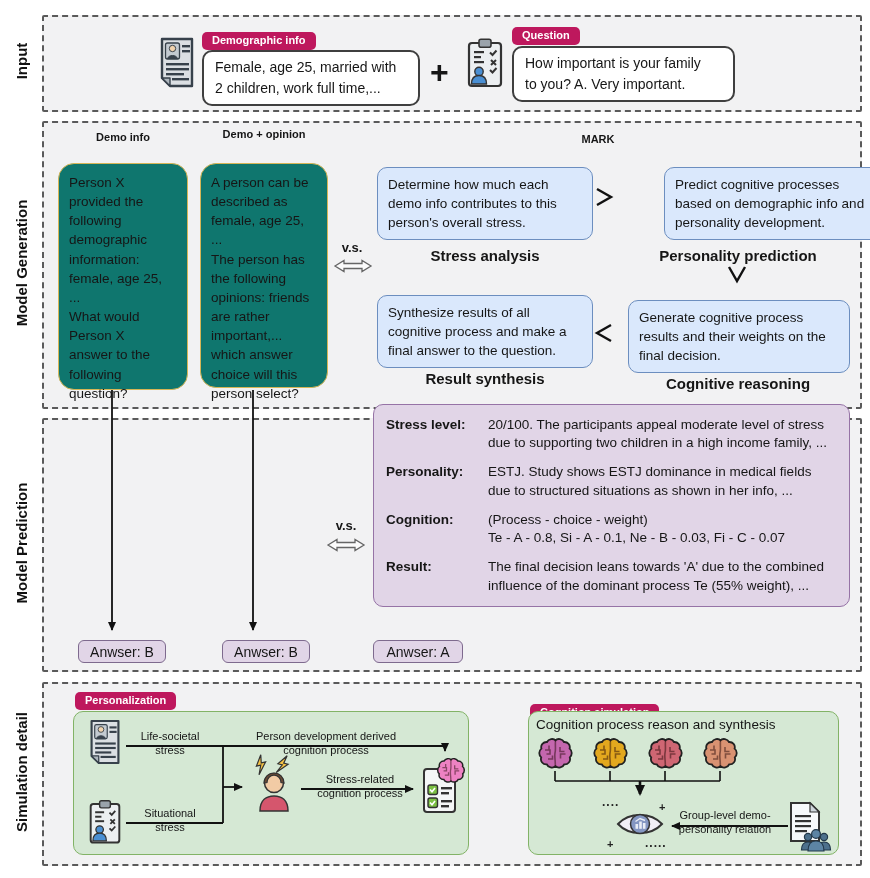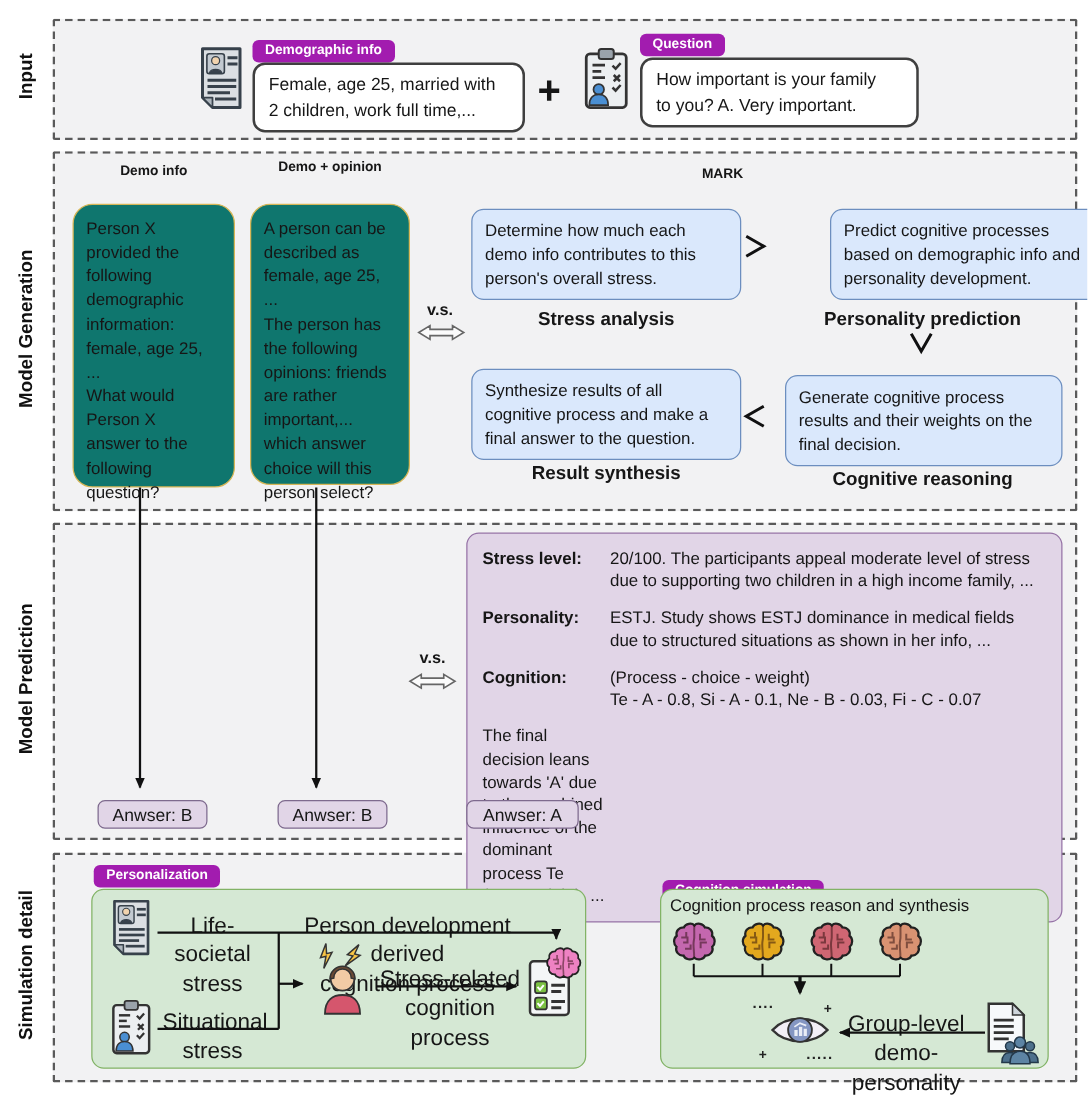--- a/index.html
+++ b/index.html
@@ -3,40 +3,40 @@
 <meta charset="utf-8">
 <style>
   html,body{margin:0;padding:0;background:#fff;}
   #canvas{position:relative;width:870px;height:878px;background:#fff;
     font-family:"Liberation Sans",sans-serif;color:#161616;overflow:hidden;}
   .section{position:absolute;background:#f2f2f3;border:2px dashed #5a5a5a;border-radius:2px;}
   .rotlabel{position:absolute;font-weight:bold;font-size:15px;white-space:nowrap;
     transform:translate(-50%,-50%) rotate(-90deg);color:#111;}
   .pre{white-space:pre-line;}
   .abs{position:absolute;}
-  .tag{position:absolute;background:#a21caf;color:#fff;font-weight:bold;font-size:11px;
+  .tag{position:absolute;background:#be185d;color:#fff;font-weight:bold;font-size:11px;
     padding:3px 10px 4px;border-radius:5px;line-height:1;}
   .bubble{position:absolute;background:#fff;border:2px solid #3f3f3f;border-radius:10px;
     padding:5px 11px;font-size:14px;line-height:1.5;}
   .plus{position:absolute;font-size:32px;font-weight:600;line-height:1;}
   .heading{position:absolute;font-weight:bold;font-size:11px;text-align:center;}
   .ybox{position:absolute;background:#0f766e;border:1.6px solid #d6b656;border-radius:16px;
     padding:9px 10px;font-size:13.5px;line-height:1.42;}
   .bbox{position:absolute;background:#dae8fc;border:1.6px solid #6c8ebf;border-radius:10px;
     padding:7px 10px;font-size:13.5px;line-height:1.42;}
   .blabel{position:absolute;font-weight:bold;font-size:15px;text-align:center;}
   .vs{position:absolute;font-weight:bold;font-size:13px;text-align:center;}
   .pbox{position:absolute;background:#e1d5e7;border:1.6px solid #9673a6;border-radius:10px;
     padding:11px 12px;display:flex;flex-direction:column;gap:11px;}
   .prow{display:grid;grid-template-columns:98px 1fr;column-gap:4px;font-size:13.5px;line-height:1.35;}
   .plabel{font-weight:bold;}
   .badge{position:absolute;background:#e1d5e7;border:1.6px solid #7e6a8e;border-radius:6px;
     height:21px;display:flex;align-items:center;justify-content:center;font-size:14px;}
   .gbox{position:absolute;background:#d5e8d4;border:1.6px solid #82b366;border-radius:10px;}
-  .small{font-size:18px;line-height:1.3;text-align:center;}
+  .small{font-size:11px;line-height:1.3;text-align:center;}
   .dots{position:absolute;font-size:12px;font-weight:bold;letter-spacing:1px;color:#222;}
   .spark{position:absolute;font-size:11px;font-weight:bold;color:#222;}
   svg{display:block;}
   .overlay{position:absolute;left:0;top:0;pointer-events:none;}
 </style>
 </head>
 <body>
 
 <svg width="0" height="0" style="position:absolute">
   <defs>
@@ -131,21 +131,21 @@
 choice will this
 person select?</div>
 
   <div class="vs" style="left:333px;top:240px;width:38px;">v.s.</div>
   <div class="abs" style="left:333px;top:258px;">
     <svg width="40" height="16" viewBox="0 0 40 16">
         <path d="M2,8 L11,2.5 V5.5 H29 V2.5 L38,8 L29,13.5 V10.5 H11 V13.5 Z" fill="#fbfbfb" stroke="#666" stroke-width="1.3"></path>
       </svg>
   </div>
 
-  <div class="heading" style="left:478px;top:133px;width:200px;">MARK</div>
+  <div class="heading" style="left:498px;top:133px;width:200px;">MARK</div>
 
   <div class="bbox pre" style="left:377px;top:167px;width:194px;">Determine how much each
 demo info contributes to this
 person's overall stress.</div>
   <div class="blabel" style="left:377px;top:247px;width:216px;">Stress analysis</div>
 
   <div class="abs" style="left:594px;top:186px;">
     <svg width="20" height="22" viewBox="0 0 20 22">
         <polyline points="3,3 17,11 3,19" fill="none" stroke="#111" stroke-width="2.4"></polyline>
       </svg>
@@ -179,39 +179,40 @@
   <div class="blabel" style="left:377px;top:370px;width:216px;">Result synthesis</div>
 
 
   <div class="vs" style="left:327px;top:518px;width:38px;">v.s.</div>
   <div class="abs" style="left:326px;top:537px;">
     <svg width="40" height="16" viewBox="0 0 40 16">
         <path d="M2,8 L11,2.5 V5.5 H29 V2.5 L38,8 L29,13.5 V10.5 H11 V13.5 Z" fill="#fbfbfb" stroke="#666" stroke-width="1.3"></path>
       </svg>
   </div>
 
-  <div class="pbox" style="left:373px;top:426px;width:451px;">
+  <div class="pbox" style="left:373px;top:404px;width:451px;">
     <div class="prow">
       <div class="plabel">Stress level:</div>
       <div class="pre">20/100. The participants appeal moderate level of stress
 due to supporting two children in a high income family, ...</div>
     </div>
     <div class="prow">
       <div class="plabel">Personality:</div>
       <div class="pre">ESTJ.  Study shows ESTJ dominance in medical fields
 due to structured situations as shown in her info, ...</div>
     </div>
     <div class="prow">
       <div class="plabel">Cognition:</div>
       <div class="pre">(Process - choice - weight)
 Te - A - 0.8, Si - A - 0.1, Ne - B - 0.03, Fi - C - 0.07</div>
     </div>
     <div class="prow">
+      <div class="plabel">Result:</div>
       <div class="pre">The final decision leans towards 'A' due to the combined
-influence of the dominant process Te (67% weight), ...</div>
+influence of the dominant process Te (55% weight), ...</div>
     </div>
   </div>
 
   <div class="badge" style="left:78px;top:640px;width:86px;">Anwser: B</div>
   <div class="badge" style="left:222px;top:640px;width:86px;">Anwser: B</div>
   <div class="badge" style="left:373px;top:640px;width:88px;">Anwser: A</div>
 
   <div class="tag" style="left:75px;top:692px;">Personalization</div>
   <div class="gbox" style="left:73px;top:711px;width:394px;height:142px;"></div>
 

